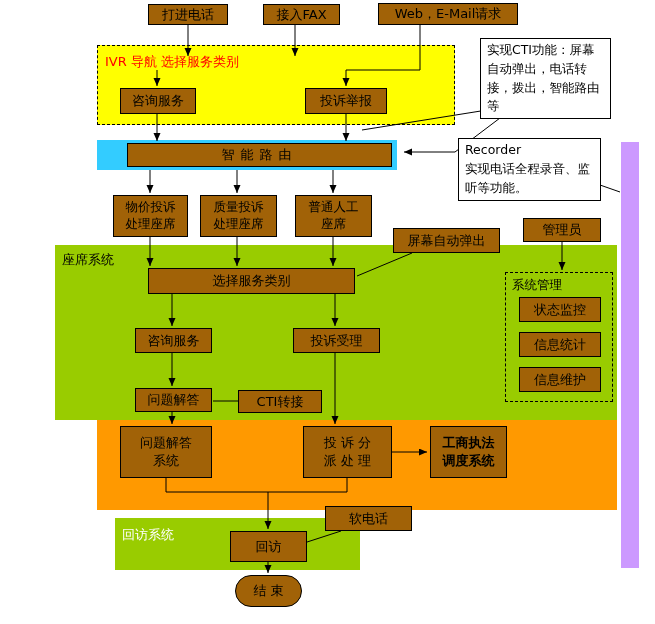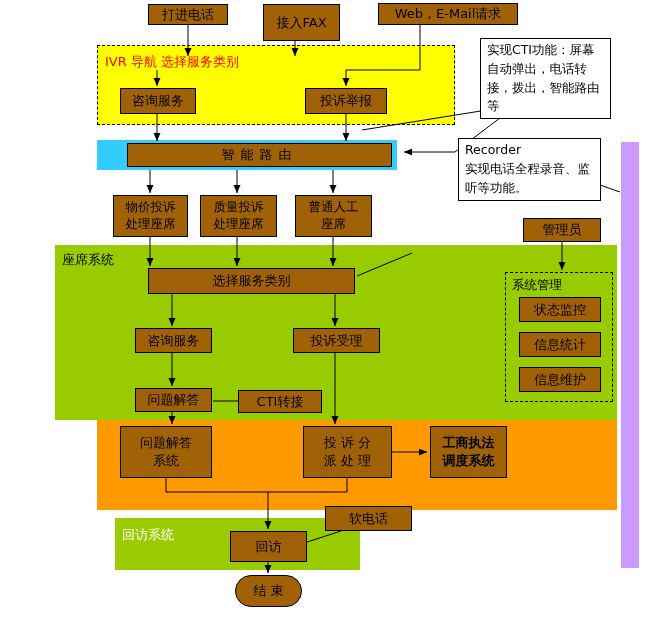--- a/index.html
+++ b/index.html
@@ -73,40 +73,41 @@
     <line x1="562" y1="242" x2="562" y2="270" stroke="#000" marker-end="url(#ah)"></line>
     <line x1="487" y1="110" x2="362" y2="130" stroke="#000"></line>
     <path d="M500,118 L455,152 L404,152" stroke="#000" fill="none" marker-end="url(#ah)"></path>
     <line x1="412" y1="253" x2="357" y2="276" stroke="#000"></line>
     <line x1="600" y1="185" x2="620" y2="192" stroke="#000"></line>
     <line x1="341" y1="531" x2="304" y2="543" stroke="#000"></line>
     <line x1="238" y1="401" x2="213" y2="401" stroke="#000"></line>
   </svg>
 
   <div class="box" style="left:148px;top:4px;width:80px;height:21px;">打进电话</div>
-  <div class="box" style="left:263px;top:4px;width:77px;height:37px;">接入FAX</div>
+  <div class="box" style="left:263px;top:4px;width:77px;height:21px;">接入FAX</div>
   <div class="box" style="left:378px;top:3px;width:140px;height:22px;">Web，E-Mail请求</div>
 
   <div class="rlabel ivr-title" style="left:105px;top:53px;">IVR  导航 选择服务类别</div>
   <div class="box" style="left:120px;top:88px;width:76px;height:26px;">咨询服务</div>
   <div class="box" style="left:305px;top:88px;width:82px;height:26px;">投诉举报</div>
 
   <div class="note" style="left:480px;top:38px;width:131px;height:81px;">实现CTI功能：屏幕自动弹出，电话转接，拨出，智能路由等</div>
   <div class="note" style="left:458px;top:138px;width:143px;height:63px;">Recorder
 实现电话全程录音、监听等功能。</div>
 
   <div class="box" style="left:127px;top:143px;width:265px;height:24px;letter-spacing:6px;text-align:center;">智能路由</div>
 
   <div class="box" style="left:113px;top:195px;width:75px;height:42px;font-size:12.5px;">物价投诉
 处理座席</div>
   <div class="box" style="left:200px;top:195px;width:77px;height:42px;font-size:12.5px;">质量投诉
 处理座席</div>
   <div class="box" style="left:295px;top:195px;width:77px;height:42px;font-size:12.5px;">普通人工
 座席</div>
 
+  <div class="box" style="left:393px;top:228px;width:107px;height:25px;">屏幕自动弹出</div>
   <div class="box" style="left:523px;top:218px;width:78px;height:24px;">管理员</div>
 
   <div class="rlabel" style="left:62px;top:251px;">座席系统</div>
   <div class="box" style="left:148px;top:268px;width:207px;height:26px;">选择服务类别</div>
   <div class="box" style="left:135px;top:328px;width:77px;height:25px;">咨询服务</div>
   <div class="box" style="left:293px;top:328px;width:87px;height:25px;">投诉受理</div>
   <div class="box" style="left:135px;top:388px;width:77px;height:24px;">问题解答</div>
   <div class="box" style="left:238px;top:390px;width:84px;height:23px;">CTI转接</div>
 
   <div class="dashed-box" style="left:505px;top:272px;width:108px;height:130px;">

